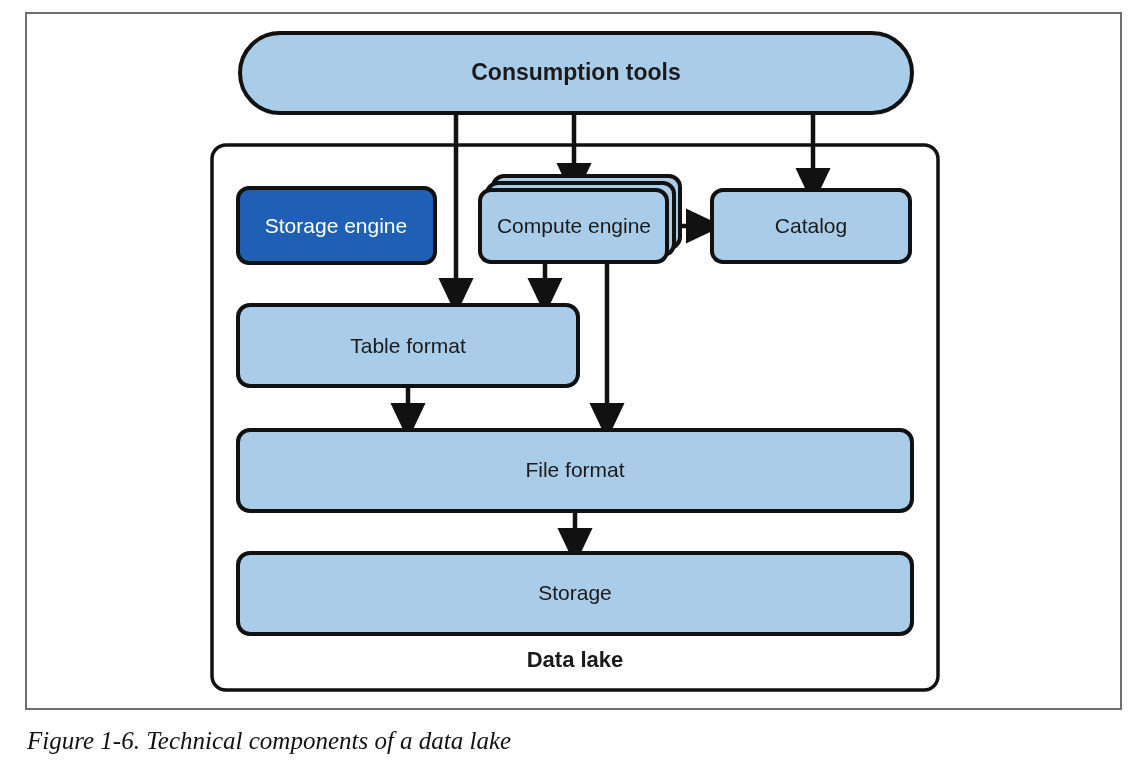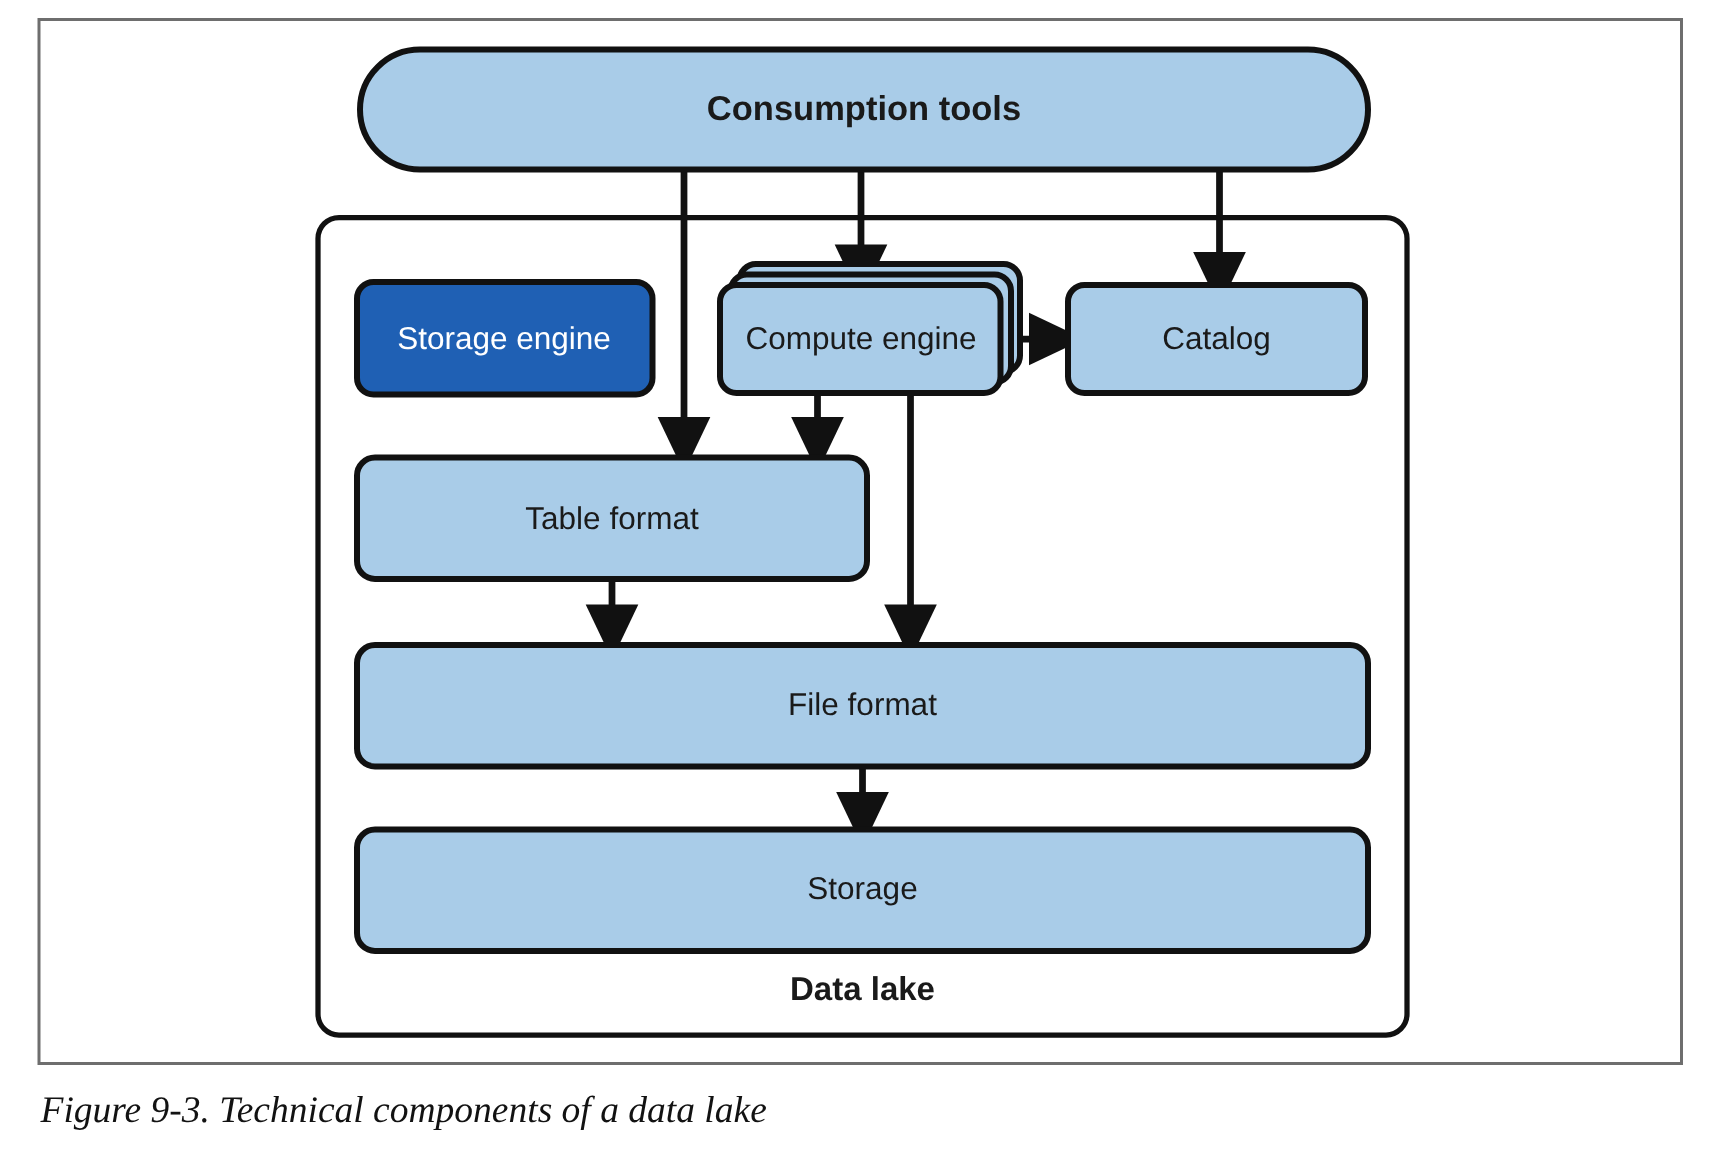--- a/index.html
+++ b/index.html
@@ -152,13 +152,13 @@
     <text class="node-label" x="575" y="471">File format</text>
   </g>
 
   <g>
     <rect class="node-shape node-light" x="238" y="553" width="674" height="81" rx="12" ry="12"></rect>
     <text class="node-label" x="575" y="594">Storage</text>
   </g>
 
 </svg>
 
-<div id="figure-caption">Figure 9-3. Technical components of a data lake</div>
+<div id="figure-caption">Figure 1-6. Technical components of a data lake</div>
 
 </body></html>

